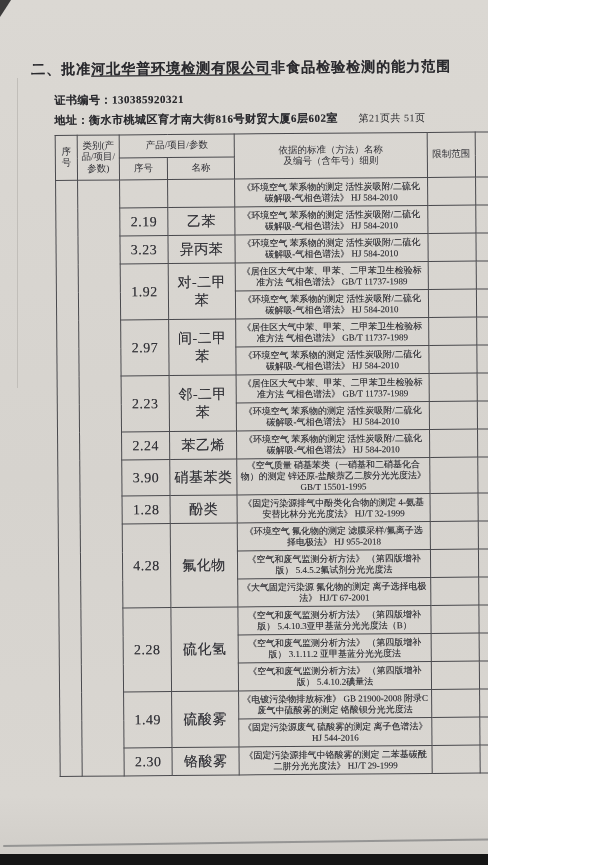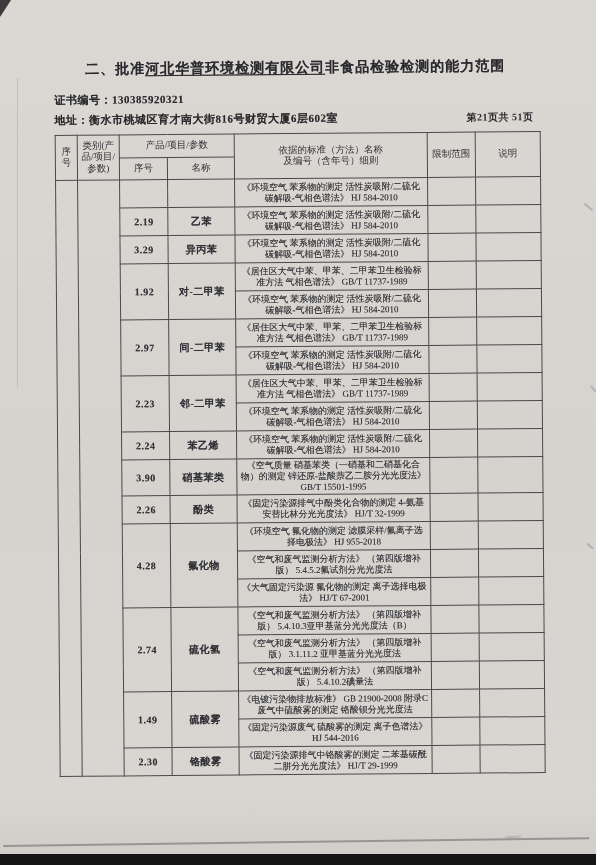--- a/index.html
+++ b/index.html
@@ -5,21 +5,21 @@
   :root{
     --paper:#d7d4cf; --ink:#2a2a2e; --line:#4a4a4e;
   }
   html,body{margin:0;padding:0;}
   body{
     width:600px;height:865px;overflow:hidden;
     font-family:"Liberation Serif","DejaVu Serif",serif;
     color:var(--ink);
   }
   .page{
-    position:relative;width:596px;height:865px;overflow:hidden;
+    position:relative;width:488px;height:865px;overflow:hidden;
     background:linear-gradient(180deg,#dbd8d3 0%,#d6d3ce 55%,#d9d6d1 92%,#cfccc7 100%);
   }
   .sheet{
     position:absolute;inset:0;
     transform:rotate(-0.45deg);
     transform-origin:300px 430px;
   }
   
   .doc-title{
     margin:58px 30px 0 30px;text-align:center;
@@ -28,39 +28,39 @@
   }
   .doc-title .u{text-decoration:underline;text-underline-offset:2px;}
   .meta-line{
     margin:13px 0 0 57px;font-size:11px;font-weight:bold;letter-spacing:.5px;
     text-shadow:0 0 .4px rgba(40,40,45,.5);
   }
   .addr-row{
     margin:5px 60px 0 57px;display:flex;justify-content:space-between;align-items:flex-end;
   }
   .addr-row .meta2{font-size:11px;font-weight:bold;letter-spacing:.5px;text-shadow:0 0 .4px rgba(40,40,45,.5);}
-  .page-info{font-size:10px;font-weight:bold;letter-spacing:.5px;white-space:nowrap;}
+  .page-info{font-size:10px;font-weight:normal;letter-spacing:.5px;white-space:nowrap;}
   
   table.cap{
     margin:7px 0 0 57px;width:485px;border-collapse:collapse;table-layout:fixed;
   }
   table.cap th,table.cap td{
     border:1px solid var(--line);
     vertical-align:middle;text-align:center;
     padding:1px 3px;overflow:hidden;
     color:#303036;
   }
   table.cap thead th{
     font-size:9.5px;font-weight:normal;line-height:11.5px;padding:1px 2px;
   }
   thead tr.h1{height:23px;}
   thead tr.h2{height:22px;}
   tbody tr{height:28px;}
   td.c-std{font-size:9px;line-height:11px;text-shadow:0 0 .35px rgba(45,45,50,.5);}
-  td.c-num,td.c-name{font-size:10px;letter-spacing:.5px;text-shadow:0 0 .35px rgba(45,45,50,.5);font-weight:bold;}
+  td.c-num,td.c-name{font-size:14px;letter-spacing:.5px;text-shadow:0 0 .35px rgba(45,45,50,.5);}
   th.std-head{white-space:pre-line;}
   
   .corner-mark{
     position:absolute;left:0;top:0;width:11px;height:17px;background:#2b2b2b;
     clip-path:polygon(0 0,100% 0,55% 45%,0 100%);opacity:.9;
   }
   .left-edge{position:absolute;left:17px;top:78px;width:1px;height:310px;background:#c1beb9;}
   .bottom-line{position:absolute;left:0;top:841px;width:586px;height:2px;background:#8b8b8b;opacity:.85;transform:rotate(-.3deg);}
   .bottom-band{position:absolute;left:0;bottom:0;width:600px;height:11px;background:#151515;}
   .speck{position:absolute;background:#97979a;opacity:.55;border-radius:1px;}
@@ -126,21 +126,21 @@
             <td class="c-note"></td>
           </tr>
           <tr>
             <td class="c-num">2.19</td>
             <td class="c-name">乙苯</td>
             <td class="c-std">《环境空气 苯系物的测定 活性炭吸附/二硫化碳解吸-气相色谱法》 HJ 584-2010</td>
             <td class="c-limit"></td>
             <td class="c-note"></td>
           </tr>
           <tr>
-            <td class="c-num">3.29</td>
+            <td class="c-num">3.23</td>
             <td class="c-name">异丙苯</td>
             <td class="c-std">《环境空气 苯系物的测定 活性炭吸附/二硫化碳解吸-气相色谱法》 HJ 584-2010</td>
             <td class="c-limit"></td>
             <td class="c-note"></td>
           </tr>
           <tr>
             <td class="c-num" rowspan="2">1.92</td>
             <td class="c-name" rowspan="2">对-二甲苯</td>
             <td class="c-std">《居住区大气中苯、甲苯、二甲苯卫生检验标准方法 气相色谱法》 GB/T 11737-1989</td>
             <td class="c-limit"></td>
@@ -183,21 +183,21 @@
             <td class="c-note"></td>
           </tr>
           <tr>
             <td class="c-num">3.90</td>
             <td class="c-name">硝基苯类</td>
             <td class="c-std">《空气质量 硝基苯类（一硝基和二硝基化合物）的测定 锌还原-盐酸萘乙二胺分光光度法》 GB/T 15501-1995</td>
             <td class="c-limit"></td>
             <td class="c-note"></td>
           </tr>
           <tr>
-            <td class="c-num">2.26</td>
+            <td class="c-num">1.28</td>
             <td class="c-name">酚类</td>
             <td class="c-std">《固定污染源排气中酚类化合物的测定 4-氨基安替比林分光光度法》 HJ/T 32-1999</td>
             <td class="c-limit"></td>
             <td class="c-note"></td>
           </tr>
           <tr>
             <td class="c-num" rowspan="3">4.28</td>
             <td class="c-name" rowspan="3">氟化物</td>
             <td class="c-std">《环境空气 氟化物的测定 滤膜采样/氟离子选择电极法》 HJ 955-2018</td>
             <td class="c-limit"></td>
@@ -207,21 +207,21 @@
             <td class="c-std">《空气和废气监测分析方法》 （第四版增补版） 5.4.5.2氟试剂分光光度法</td>
             <td class="c-limit"></td>
             <td class="c-note"></td>
           </tr>
           <tr>
             <td class="c-std">《大气固定污染源 氟化物的测定 离子选择电极法》 HJ/T 67-2001</td>
             <td class="c-limit"></td>
             <td class="c-note"></td>
           </tr>
           <tr>
-            <td class="c-num" rowspan="3">2.74</td>
+            <td class="c-num" rowspan="3">2.28</td>
             <td class="c-name" rowspan="3">硫化氢</td>
             <td class="c-std">《空气和废气监测分析方法》 （第四版增补版） 5.4.10.3亚甲基蓝分光光度法（B）</td>
             <td class="c-limit"></td>
             <td class="c-note"></td>
           </tr>
           <tr>
             <td class="c-std">《空气和废气监测分析方法》 （第四版增补版） 3.1.11.2 亚甲基蓝分光光度法</td>
             <td class="c-limit"></td>
             <td class="c-note"></td>
           </tr>

